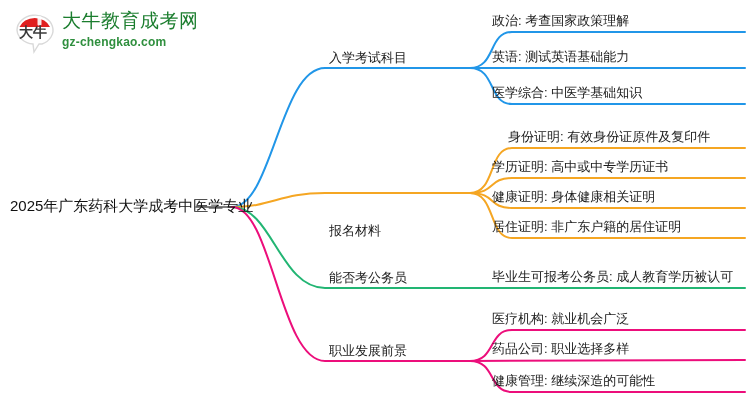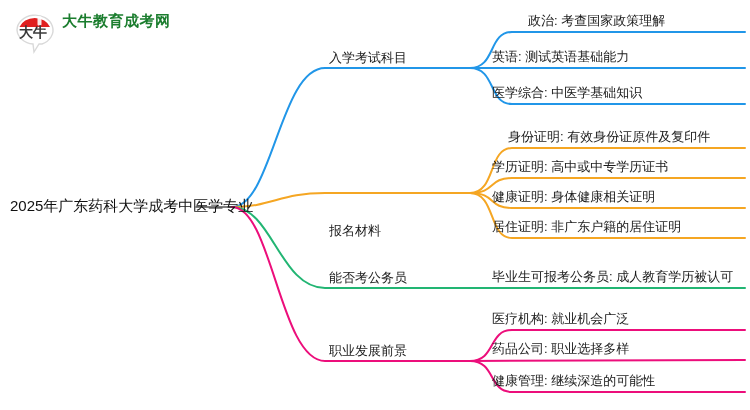--- a/index.html
+++ b/index.html
@@ -29,22 +29,22 @@
     top: 2px;
     width: 46px;
     height: 46px;
   }
   #logo-text-wrap {
     position: absolute;
     left: 50px;
     top: 2px;
   }
   #logo-title {
-    font-size: 15px;
-    font-weight: bold;
+    font-size: 19px;
+    font-weight: normal;
     color: #1b7d2e;
     letter-spacing: 0.5px;
     line-height: 22px;
     white-space: nowrap;
   }
   #logo-domain {
     font-size: 12px;
     font-weight: bold;
     color: #2f8f3e;
     letter-spacing: 0.2px;
@@ -89,20 +89,21 @@
     <path d="M5 20 A18 15 0 1 1 30 34 L27 34 L22 42 L21 34 A18 15 0 0 1 5 20 Z" fill="#ffffff" stroke="#d9d9d9" stroke-width="1.4"></path>
 
     <path d="M7.5 17 A16 13 0 0 1 38 17 Z" fill="#e02020"></path>
 
     <rect x="25.5" y="6.5" width="4" height="9" rx="1" fill="#ffffff" opacity="0.9"></rect>
 
     <text x="21" y="27" text-anchor="middle" font-family="'DejaVu Sans', sans-serif" font-size="14" font-weight="bold" fill="#3a3a3a">大牛</text>
   </svg>
   <div id="logo-text-wrap">
     <div id="logo-title">大牛教育成考网</div>
+    <div id="logo-domain">gz-chengkao.com</div>
   </div>
 </div>
 
 <div id="mindmap">
   <svg id="mm-svg" width="750" height="410" viewBox="0 0 750 410">
       <path d="M 196 207 L 232 207" fill="none" stroke="#555555" stroke-width="1.6" stroke-linecap="round"></path>
       <path d="M 232 207 C 272 207, 280 68, 325 68 L 470 68" fill="none" stroke="#2196E8" stroke-width="2" stroke-linecap="round"></path>
       <path d="M 470 68 C 496 68, 488 32, 512 32 L 745 32" fill="none" stroke="#2196E8" stroke-width="2" stroke-linecap="round"></path>
       <path d="M 470 68 L 745 68" fill="none" stroke="#2196E8" stroke-width="2" stroke-linecap="round"></path>
       <path d="M 470 68 C 496 68, 488 104, 512 104 L 745 104" fill="none" stroke="#2196E8" stroke-width="2" stroke-linecap="round"></path>
@@ -113,21 +114,21 @@
       <path d="M 470 193 C 496 193, 488 238, 512 238 L 745 238" fill="none" stroke="#F5A623" stroke-width="2" stroke-linecap="round"></path>
       <path d="M 232 207 C 272 207, 280 288, 325 288 L 470 288" fill="none" stroke="#22B573" stroke-width="2" stroke-linecap="round"></path>
       <path d="M 470 288 L 745 288" fill="none" stroke="#22B573" stroke-width="2" stroke-linecap="round"></path>
       <path d="M 232 207 C 272 207, 280 361, 325 361 L 470 361" fill="none" stroke="#EC0E7B" stroke-width="2" stroke-linecap="round"></path>
       <path d="M 470 361 C 496 361, 488 330, 512 330 L 745 330" fill="none" stroke="#EC0E7B" stroke-width="2" stroke-linecap="round"></path>
       <path d="M 470 361 L 745 360" fill="none" stroke="#EC0E7B" stroke-width="2" stroke-linecap="round"></path>
       <path d="M 470 361 C 496 361, 488 392, 512 392 L 745 392" fill="none" stroke="#EC0E7B" stroke-width="2" stroke-linecap="round"></path>
     </svg>
   <div id="mm-labels">
       <div class="mm-label mm-branch-label" style="left: 329px; top: 50px;">入学考试科目</div>
-      <div class="mm-label mm-leaf-label" style="left: 492px; top: 13px; margin-left: 36px;">政治: 考查国家政策理解</div>
+      <div class="mm-label mm-leaf-label" style="left: 492px; top: 13px;">政治: 考查国家政策理解</div>
       <div class="mm-label mm-leaf-label" style="left: 492px; top: 49px;">英语: 测试英语基础能力</div>
       <div class="mm-label mm-leaf-label" style="left: 492px; top: 85px;">医学综合: 中医学基础知识</div>
       <div class="mm-label mm-branch-label" style="left: 329px; top: 175px; margin-top: 48px;">报名材料</div>
       <div class="mm-label mm-leaf-label" style="left: 508px; top: 129px;">身份证明: 有效身份证原件及复印件</div>
       <div class="mm-label mm-leaf-label" style="left: 492px; top: 159px;">学历证明: 高中或中专学历证书</div>
       <div class="mm-label mm-leaf-label" style="left: 492px; top: 189px;">健康证明: 身体健康相关证明</div>
       <div class="mm-label mm-leaf-label" style="left: 492px; top: 219px;">居住证明: 非广东户籍的居住证明</div>
       <div class="mm-label mm-branch-label" style="left: 329px; top: 270px;">能否考公务员</div>
       <div class="mm-label mm-leaf-label" style="left: 492px; top: 269px;">毕业生可报考公务员: 成人教育学历被认可</div>
       <div class="mm-label mm-branch-label" style="left: 329px; top: 343px;">职业发展前景</div>

